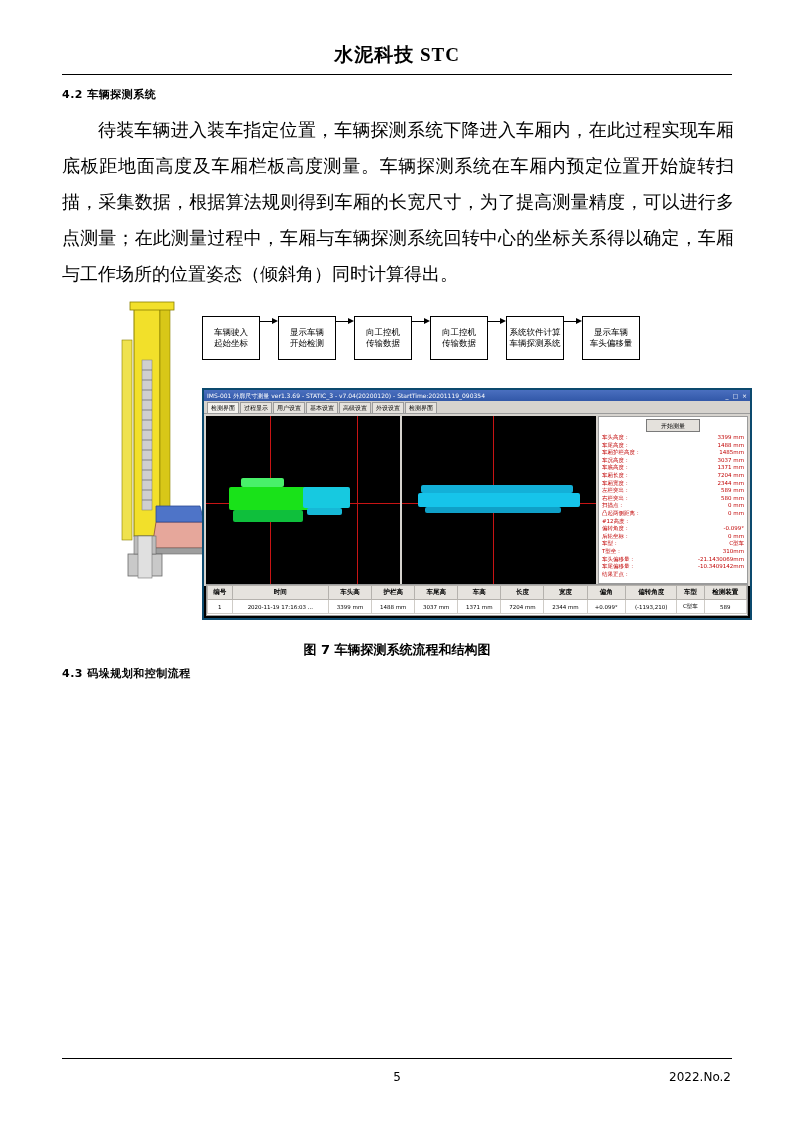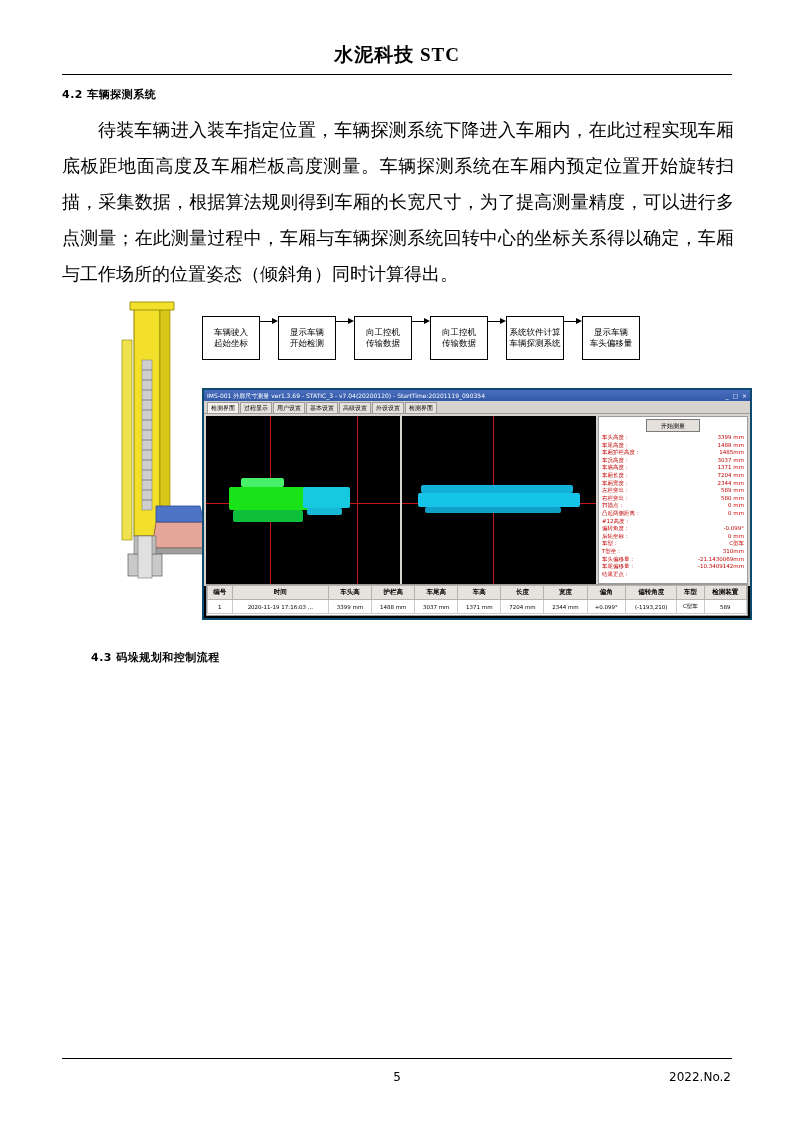--- a/index.html
+++ b/index.html
@@ -39,21 +39,21 @@
   
   .h2 {
     position: absolute;
     left: 62px;
     font-family: "DejaVu Sans", sans-serif;
     font-weight: bold;
     font-size: 11px;
     letter-spacing: 0.5px;
   }
   #h-42 { top: 87px; }
-  #h-43 { top: 650px; margin-left: 29px; }
+  #h-43 { top: 666px; }
 
   .para {
     position: absolute;
     left: 62px;
     width: 672px;
     font-size: 18px;
     line-height: 36px;
     text-align: justify;
     text-justify: inter-ideograph;
     text-indent: 2em;
@@ -533,20 +533,21 @@
             <td>(-1193,210)</td>
             <td>C型车</td>
             <td>589</td>
           </tr>
         </tbody>
           </table>
       </div>
     </div>
   </div>
 
+  <div class="fig-caption">图 7  车辆探测系统流程和结构图</div>
 
   <div class="h2" id="h-43">4.3 码垛规划和控制流程</div>
 
   <div class="footer-rule"></div>
   <div class="footer-page">5</div>
   <div class="footer-right">2022.No.2</div>
 
 </div>
 
 </body></html>

